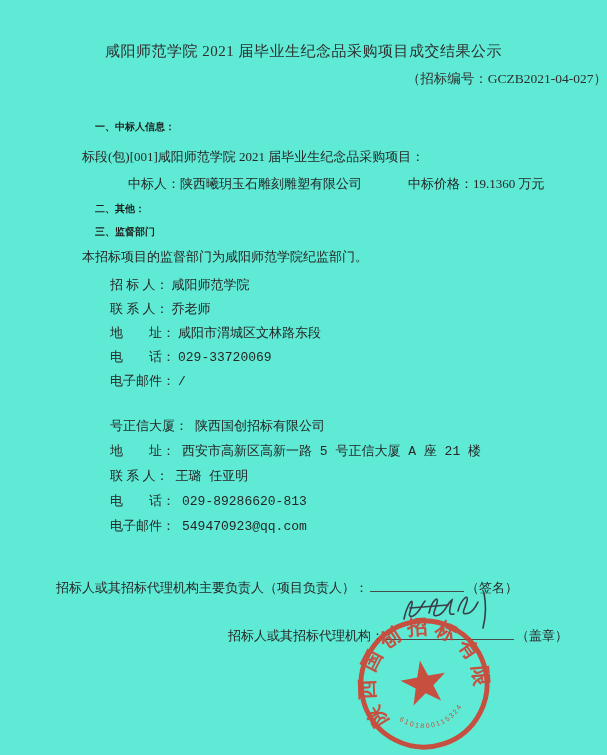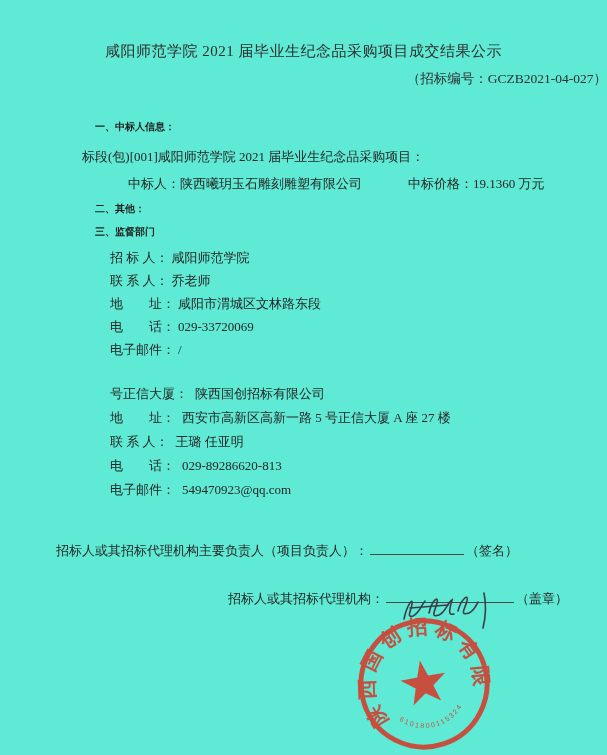--- a/index.html
+++ b/index.html
@@ -34,21 +34,21 @@
   .sec-heading.first{margin-top:32px;}
   .line{margin:9px 0 0 82px;}
   .line.lot{margin-top:14px;}
   .line.winner{margin-left:128px;}
   .price-group{margin-left:46px;text-align:center;}
   .contact-block{margin:11px 0 0 110px;}
   .contact-block.agency{margin-top:29px;}
   .crow{margin-bottom:8px;line-height:15px;white-space:nowrap;}
   .agency .crow{margin-bottom:9px;}
   .clabel{display:inline-block;}
-  .cvalue{margin-left:3px;}
+  .cvalue{margin-left:3px;font-family:Liberation Mono, monospace;}
   .agency .cvalue{margin-left:7px;}
   .signoff-line{margin:44px 0 0 56px;line-height:17px;white-space:nowrap;}
   .signoff-line.org{margin:30px 0 0 228px;}
   .sig-underline{
     display:inline-block;width:94px;height:13px;
     border-bottom:1px solid #4a4a4a;margin:0 2px;
   }
   .seal-underline{
     display:inline-block;width:128px;height:13px;
     border-bottom:1px solid #4a4a4a;margin:0 2px;
@@ -66,20 +66,21 @@
 
   <div class="sec-heading first">一、中标人信息：</div>
   <div class="line lot">标段(包)[001]咸阳师范学院 2021 届毕业生纪念品采购项目：</div>
   <div class="line winner">
     <span>中标人：</span><span>陕西曦玥玉石雕刻雕塑有限公司</span><span class="price-group">中标价格：</span><span>19.1360 万元</span>
   </div>
 
   <div class="sec-heading">二、其他：</div>
 
   <div class="sec-heading">三、监督部门</div>
+  <div class="line">本招标项目的监督部门为咸阳师范学院纪监部门。</div>
 
 
   <div class="contact-block tenderer">
     <div class="crow">
       <span class="clabel">招 标 人：</span><span class="cvalue">咸阳师范学院</span>
     </div>
     <div class="crow">
       <span class="clabel">联 系 人：</span><span class="cvalue">乔老师</span>
     </div>
     <div class="crow">
@@ -91,21 +92,21 @@
     <div class="crow">
       <span class="clabel">电子邮件：</span><span class="cvalue">/</span>
     </div>
   </div>
 
   <div class="contact-block agency">
     <div class="crow">
       <span class="clabel">号正信大厦：</span><span class="cvalue">陕西国创招标有限公司</span>
     </div>
     <div class="crow">
-      <span class="clabel">地　　址：</span><span class="cvalue">西安市高新区高新一路 5 号正信大厦 A 座 27 楼</span>
+      <span class="clabel">地　　址：</span><span class="cvalue">西安市高新区高新一路 5 号正信大厦 A 座 21 楼</span>
     </div>
     <div class="crow">
       <span class="clabel">联 系 人：</span><span class="cvalue">王璐 任亚明</span>
     </div>
     <div class="crow">
       <span class="clabel">电　　话：</span><span class="cvalue">029-89286620-813</span>
     </div>
     <div class="crow">
       <span class="clabel">电子邮件：</span><span class="cvalue">549470923@qq.com</span>
     </div>

